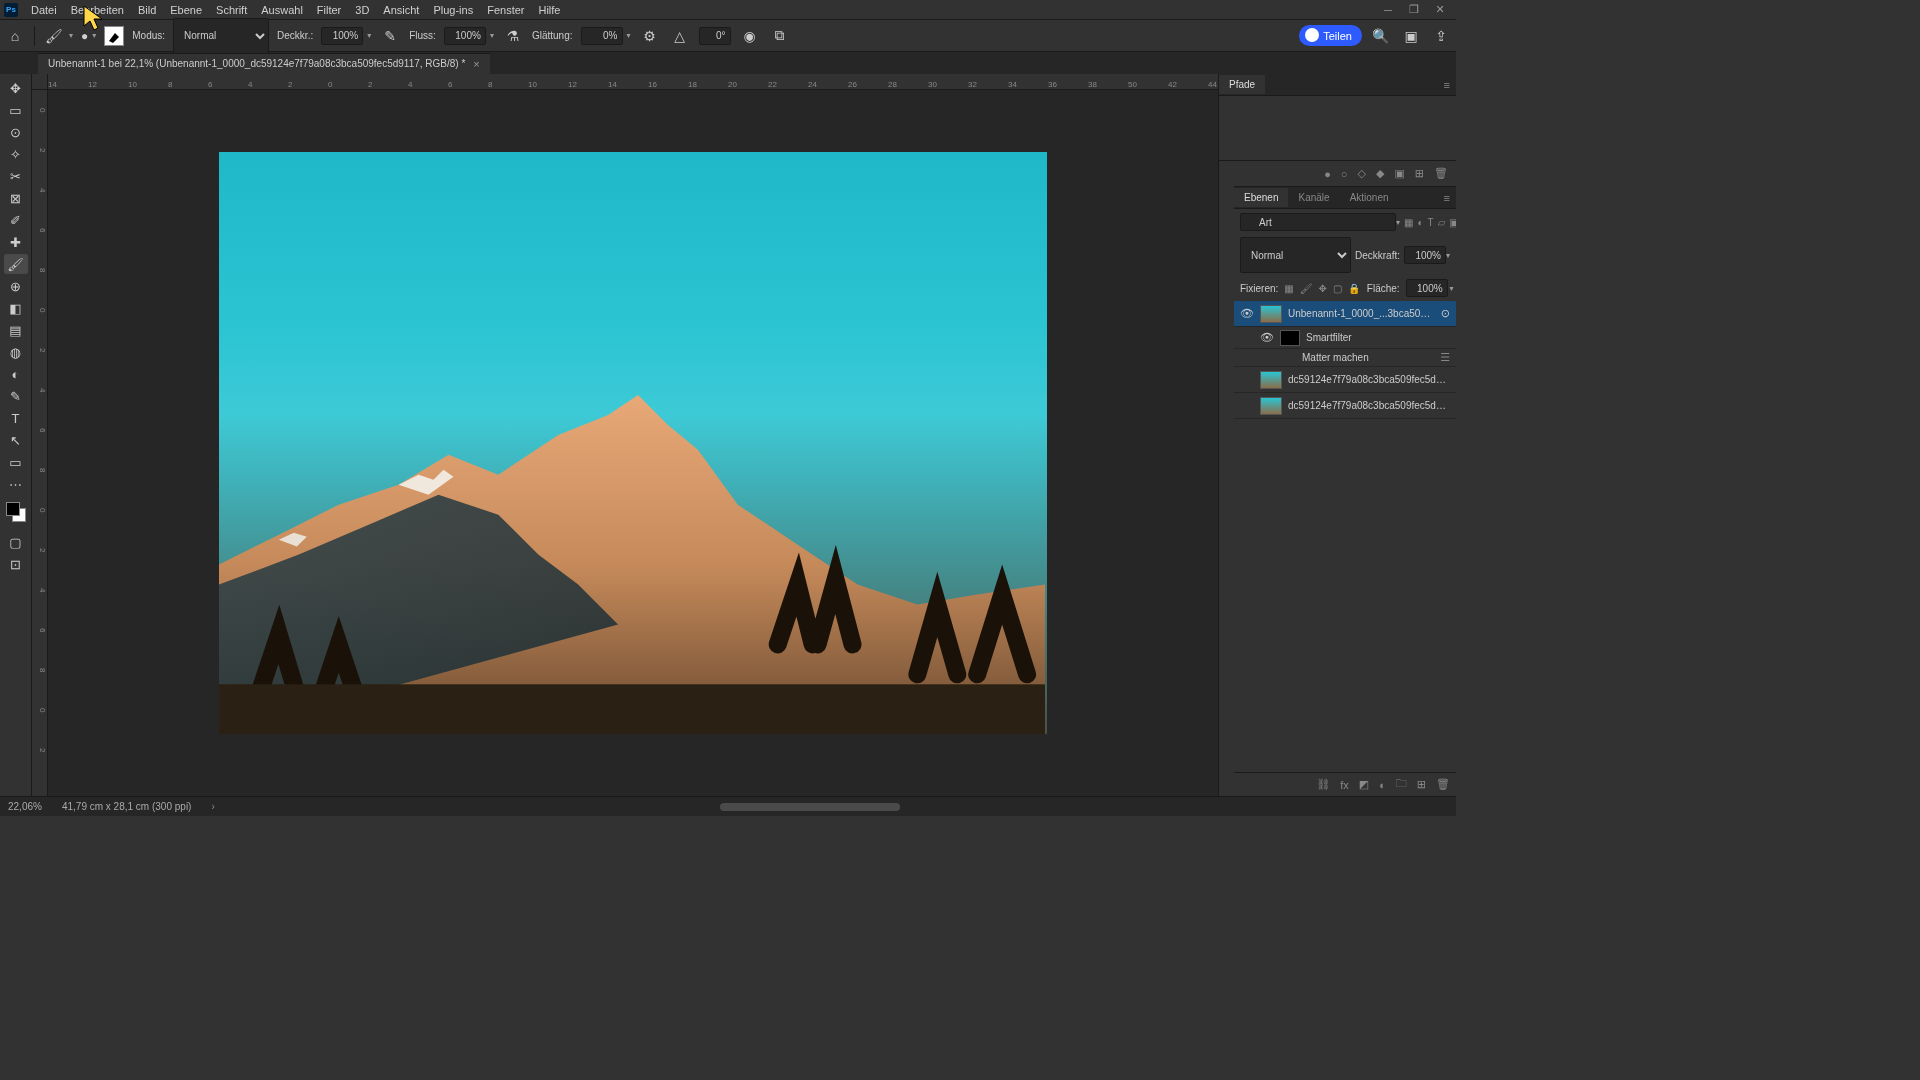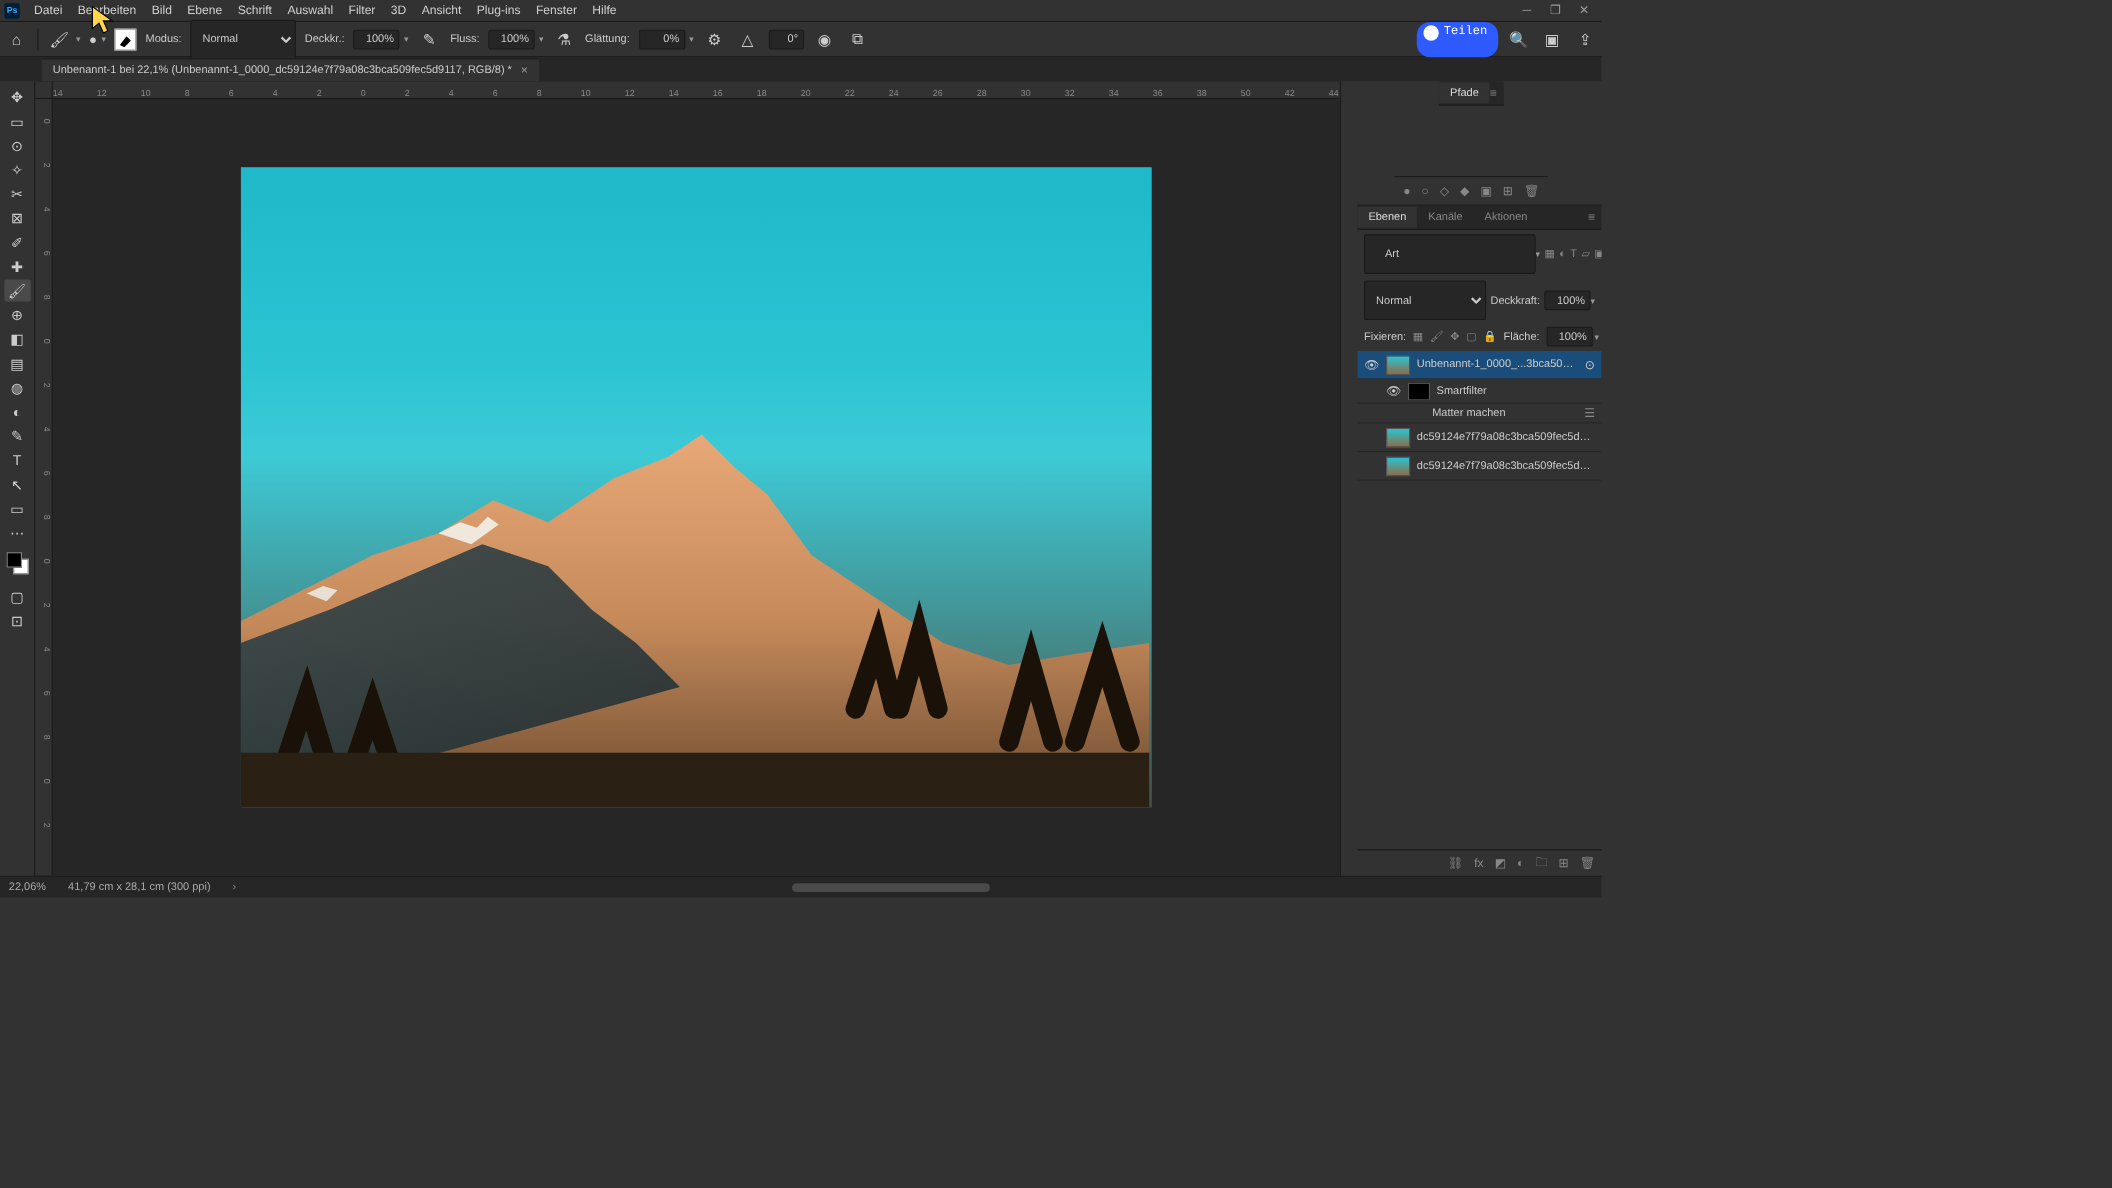--- a/index.html
+++ b/index.html
@@ -12,21 +12,21 @@
 .win-controls { margin-left: auto; display: flex; gap: 14px; padding-right: 6px; }
 .win-btn { width: 12px; height: 12px; color: #999; font-size: 11px; cursor: pointer; display:flex; align-items:center; justify-content:center; }
 
 
 .options-bar { height: 32px; background: #323232; display: flex; align-items: center; padding: 0 4px; gap: 8px; border-bottom: 1px solid #1a1a1a; }
 .opt-icon { width: 22px; height: 22px; display: flex; align-items: center; justify-content: center; color: #ccc; font-size: 14px; cursor: pointer; border-radius: 2px; }
 .opt-label { font-size: 10px; color: #ccc; }
 .opt-select { background: #262626; border: 1px solid #1a1a1a; color: #ccc; font-size: 10px; height: 36px; padding: 0 6px; border-radius: 2px; }
 .opt-input { background: #262626; border: 1px solid #1a1a1a; color: #ccc; font-size: 10px; height: 18px; width: 42px; padding: 0 4px; border-radius: 2px; text-align: right; }
 .opt-sep { width: 1px; height: 20px; background: #1a1a1a; }
-.teilen-btn { background: #2d5bff; color: #fff; padding: 3px 10px 15px 6px; border-radius: 12px; font-size: 11px; display: flex; align-items: flex-start; gap: 4px; cursor: pointer; font-family: Liberation Mono, monospace; }
+.teilen-btn { background: #2d5bff; color: #fff; padding: 3px 10px 4px 6px; border-radius: 12px; font-size: 11px; display: flex; align-items: flex-end; gap: 4px; cursor: pointer; }
 .teilen-btn::before { content: ''; width: 14px; height: 14px; border-radius: 50%; background: #fff; display: inline-block; }
 .spacer { flex: 1; }
 .brush-swatch { width:20px; height:20px; border:1px solid #888; background:#000; }
 .dropdown-arrow { font-size:8px; color:#999; margin-left:-4px;}
 
 
 .cursor { position: absolute; left: 82px; top: 4px; z-index: 999; pointer-events: none; }
 
 
 .doc-tabs { height: 22px; background: #262626; display: flex; align-items: center; padding-left: 38px; }
@@ -52,27 +52,27 @@
 .canvas { width: 828px; height: 582px; background: linear-gradient(180deg, #1eb8c9 0%, #2bc4d3 30%, #3dcad6 45%, #4a5248 100%); position:relative; overflow:hidden;}
 .mountain { position:absolute; bottom:0; left:0; right:0; height:60%; }
 
 
 .panels { width: 238px; background: #323232; border-left: 1px solid #1a1a1a; display: flex; flex-direction: column; }
 .panel-tabs { display: flex; background: #262626; border-bottom: 1px solid #1a1a1a; height: 22px; align-items: center; }
 .panel-tab { padding: 4px 10px; font-size: 10px; color: #888; cursor: pointer; }
 .panel-tab.active { color: #ddd; background: #323232; }
 .panel-icons-row { height: 26px; display:flex; align-items:center; justify-content:flex-end; gap:10px; padding:0 8px; border-top:1px solid #1a1a1a; }
 .mini-icon { color:#888; font-size:11px; cursor:pointer; }
-.pfade-section { height: 112px; display:flex; flex-direction:column;align-items:center;}
+.pfade-section { height: 112px; display:flex; flex-direction:column;}
 .pfade-body { flex:1;}
 
 
 .layers-section { flex:1; display:flex; flex-direction:column; border-top:1px solid #1a1a1a;margin-left:15px;}
 .layers-filter-row { display:flex; align-items:center; gap:4px; padding:4px 6px; }
-.layers-search { flex:1; background:#262626; border:1px solid #1a1a1a; color:#ccc; font-size:10px; height:36px; padding:0 4px 0 18px; border-radius:2px; position:relative;}
+.layers-search { flex:1; background:#262626; border:1px solid #1a1a1a; color:#ccc; font-size:10px; height:18px; padding:0 4px 0 18px; border-radius:2px; position:relative;}
 .search-wrap { position:relative; flex:1;}
 .search-wrap::before { content:'🔍'; position:absolute; left:4px; top:2px; font-size:9px; color:#888;}
 .filter-icon { width:16px; height:16px; display:flex; align-items:center; justify-content:center; color:#888; font-size:10px; cursor:pointer;}
 .layers-mode-row { display:flex; align-items:center; gap:4px; padding:2px 6px;}
 .layers-lock-row { display:flex; align-items:center; gap:6px; padding:4px 6px; font-size:10px; color:#ccc;}
 .layer-list { flex:1; overflow:auto;}
 .layer-item { display:flex; align-items:center; height:26px; padding:0 6px; gap:6px; border-bottom:1px solid #262626;}
 .layer-item.selected { background:#1a4d7a;}
 .layer-eye { width:14px; text-align:center; cursor:pointer; color:#ccc;}
 .layer-thumb { width:22px; height:18px; background:linear-gradient(180deg,#2bc4d3,#8a6d4a); border:1px solid #555;}

